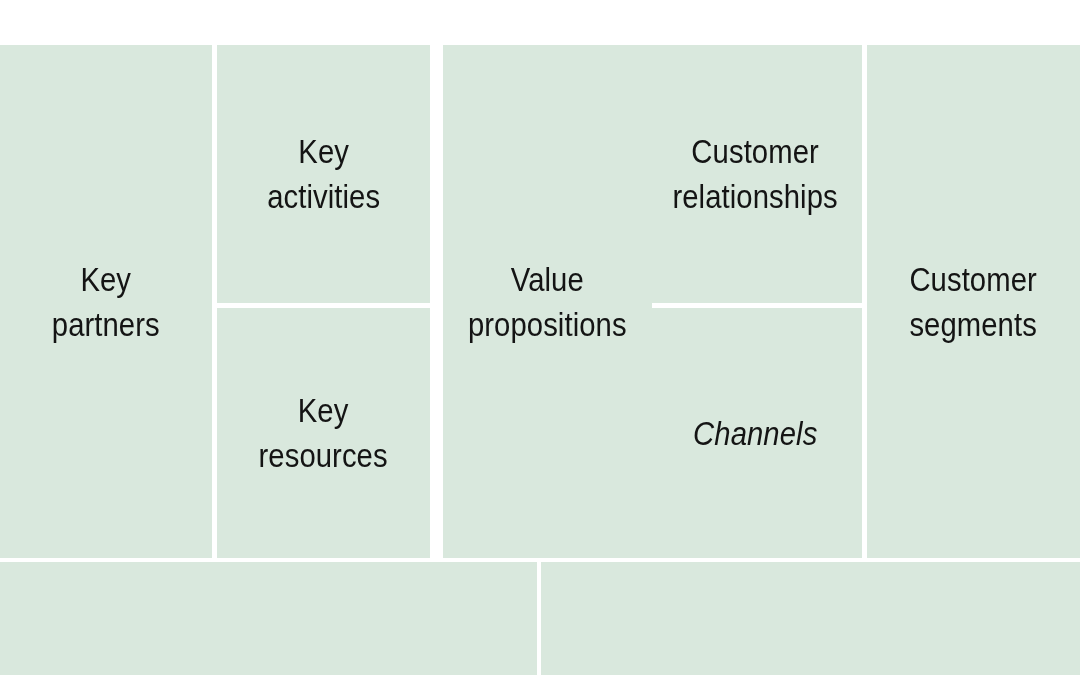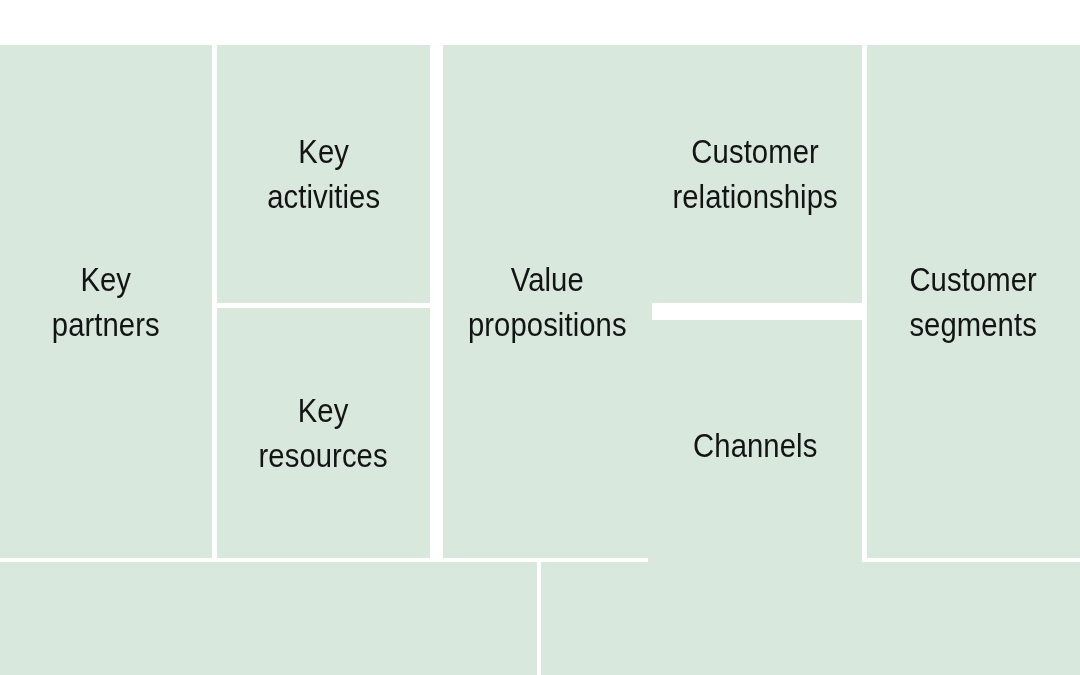--- a/index.html
+++ b/index.html
@@ -52,21 +52,21 @@
   
   
   
   
 
   #block-key-partners        { left: 0px;   top: 45px;  width: 212px; height: 513px; }
   #block-key-activities      { left: 217px; top: 45px;  width: 213px; height: 258px; }
   #block-key-resources       { left: 217px; top: 308px; width: 213px; height: 250px; }
   #block-value-propositions  { left: 434px; top: 45px;  width: 209px; height: 513px; margin-left: 9px; }
   #block-customer-relationships { left: 648px; top: 45px;  width: 214px; height: 258px; }
-  #block-channels            { left: 648px; top: 320px; width: 214px; height: 250px; }
+  #block-channels            { left: 648px; top: 308px; width: 214px; height: 250px; font-style: italic; }
   #block-customer-segments   { left: 867px; top: 45px;  width: 213px; height: 513px; }
   #block-cost-structure      { left: 0px;   top: 562px; width: 537px; height: 113px; }
   #block-revenue-streams     { left: 541px; top: 562px; width: 539px; height: 113px; }
 
   
   #block-cost-structure .block-label,
   #block-revenue-streams .block-label {
     position: relative;
     top: 74px;
   }

